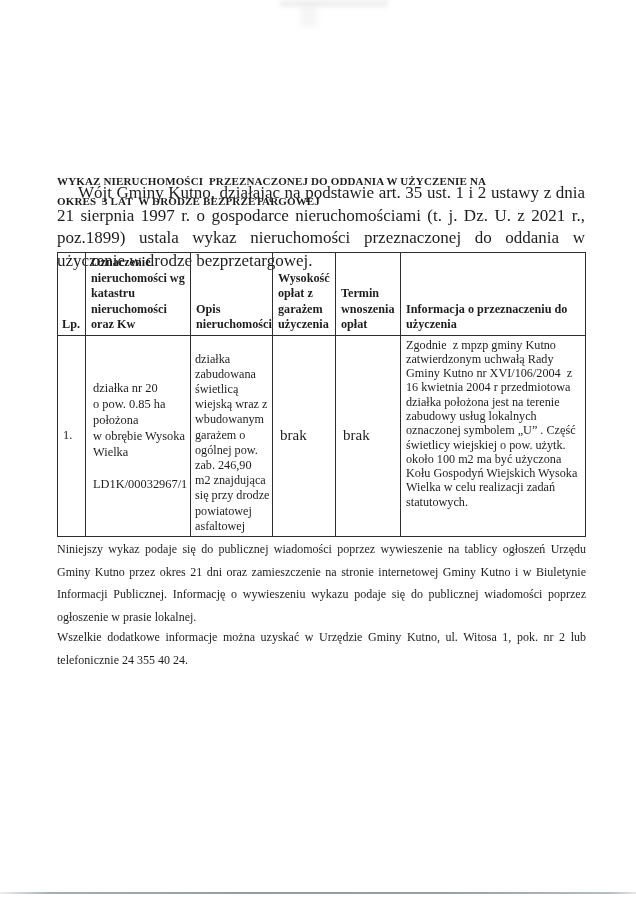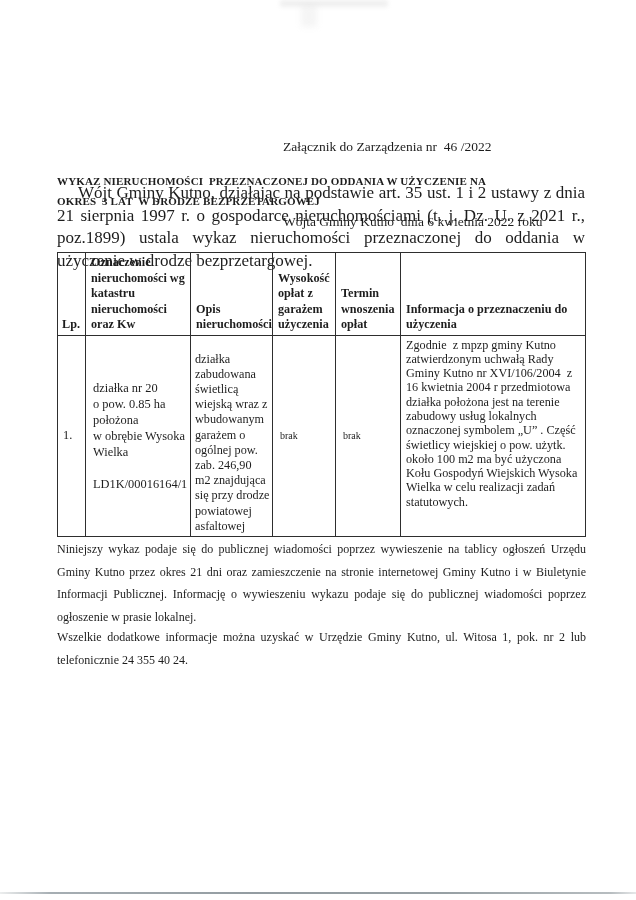--- a/index.html
+++ b/index.html
@@ -59,21 +59,21 @@
   td.cell-lp { vertical-align: middle; font-size: 12.4px; padding: 2px 2px 2px 5px; }
   td.cell-oznaczenie {
     vertical-align: middle; font-size: 12.4px; line-height: 16px;
     padding: 2px 2px 2px 7px; white-space: pre-wrap;
   }
   td.cell-opis {
     vertical-align: top; font-size: 12.2px; line-height: 15.2px;
     padding: 16px 2px 2px 4px; white-space: pre-wrap;
   }
   td.cell-oplaty, td.cell-termin {
-    vertical-align: middle; font-size: 10px; padding: 2px 2px 2px 7px;
+    vertical-align: middle; font-size: 15px; padding: 2px 2px 2px 7px;
   }
   td.cell-informacja {
     vertical-align: top; font-size: 12.2px; line-height: 14.3px;
     padding: 2px 5px 2px 5px; white-space: pre-wrap;
   }
 
   .para {
     position: absolute; left: 57px; width: 529px; margin: 0;
     font-size: 12px; line-height: 22.5px; text-align: justify;
   }
@@ -81,24 +81,20 @@
   .para-contact { top: 626px; }
 </style>
 </head>
 <body>
 
 <div class="page">
 
   <div class="top-artifact"></div>
   <div class="top-artifact2"></div>
 
-  <div class="annex-block">
-    <div>Załącznik do Zarządzenia nr  46 /2022</div>
-    <div>Wójta Gminy Kutno  dnia 6 kwietnia 2022 roku</div>
-  </div>
 
   <div class="doc-title">WYKAZ NIERUCHOMOŚCI  PRZEZNACZONEJ DO ODDANIA W UŻYCZENIE NA
 OKRES  3 LAT  W DRODZE BEZPRZETARGOWEJ</div>
 
   <p class="intro">Wójt Gminy Kutno, działając na podstawie art. 35 ust. 1 i 2 ustawy z dnia 21 sierpnia 1997 r. o gospodarce nieruchomościami (t. j. Dz. U. z 2021 r., poz.1899) ustala wykaz nieruchomości przeznaczonej do oddania w użyczenie w drodze bezprzetargowej.</p>
 
   <table class="wykaz-table">
     <colgroup>
       <col style="width:28px">
       <col style="width:105px">
@@ -118,21 +114,21 @@
       </tr>
     </thead>
     <tbody>
       <tr>
         <td class="cell-lp">1.</td>
         <td class="cell-oznaczenie">działka nr 20
 o pow. 0.85 ha
 położona
 w obrębie Wysoka Wielka
 
-LD1K/00016164/1</td>
+LD1K/00032967/1</td>
         <td class="cell-opis">działka zabudowana świetlicą wiejską wraz z wbudowanym garażem o ogólnej pow. zab. 246,90 m2 znajdująca  się przy drodze powiatowej asfaltowej</td>
         <td class="cell-oplaty">brak</td>
         <td class="cell-termin">brak</td>
         <td class="cell-informacja">Zgodnie  z mpzp gminy Kutno zatwierdzonym uchwałą Rady Gminy Kutno nr XVI/106/2004  z 16 kwietnia 2004 r przedmiotowa działka położona jest na terenie zabudowy usług lokalnych oznaczonej symbolem „U” . Część świetlicy wiejskiej o pow. użytk. około 100 m2 ma być użyczona Kołu Gospodyń Wiejskich Wysoka Wielka w celu realizacji zadań statutowych.</td>
       </tr>
     </tbody>
   </table>
 
   <p class="para para-publication">Niniejszy wykaz podaje się do publicznej wiadomości poprzez wywieszenie na tablicy ogłoszeń Urzędu Gminy Kutno przez okres 21 dni oraz zamieszczenie na stronie internetowej Gminy Kutno i w Biuletynie Informacji Publicznej. Informację  o wywieszeniu wykazu podaje się do publicznej wiadomości poprzez ogłoszenie w prasie lokalnej.</p>
   <p class="para para-contact">Wszelkie dodatkowe informacje można uzyskać w Urzędzie Gminy Kutno, ul. Witosa 1, pok. nr 2 lub telefonicznie 24 355 40 24.</p>

